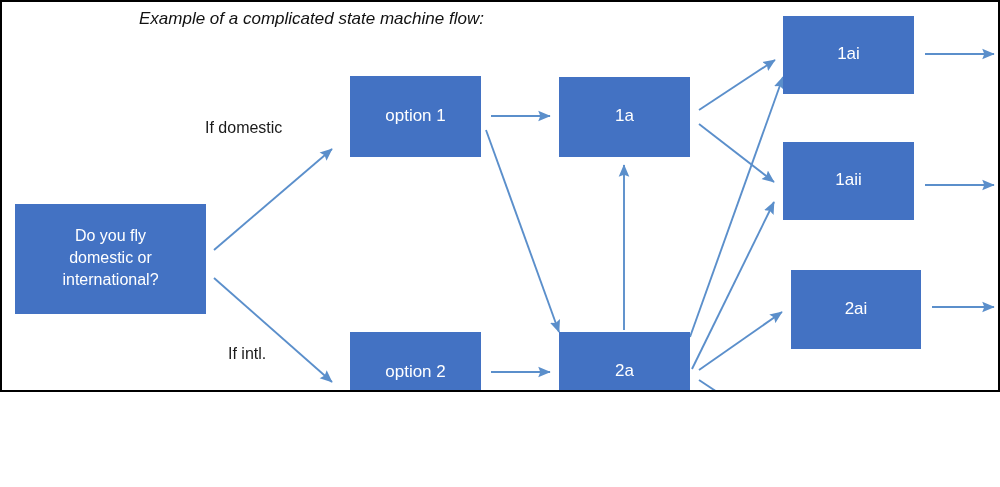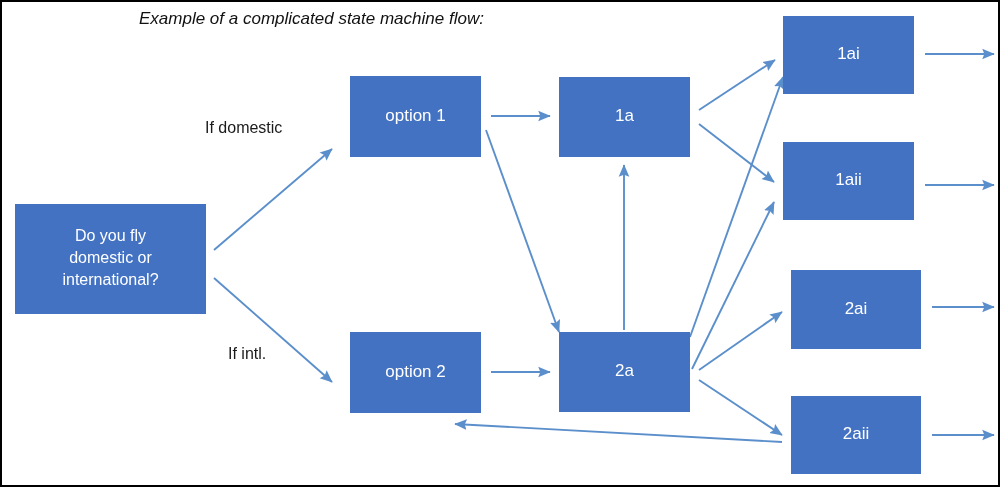--- a/index.html
+++ b/index.html
@@ -3,21 +3,21 @@
 <meta charset="utf-8">
 <style>
   html, body {
     margin: 0;
     padding: 0;
     background: #ffffff;
   }
   #canvas {
     position: relative;
     width: 1000px;
-    height: 487px;
+    height: 392px;
     background: #ffffff;
     border: 2px solid #000000;
     box-sizing: border-box;
     overflow: hidden;
     font-family: "Liberation Sans", sans-serif;
   }
   #diagram-svg {
     position: absolute;
     left: 0;
     top: 0;

